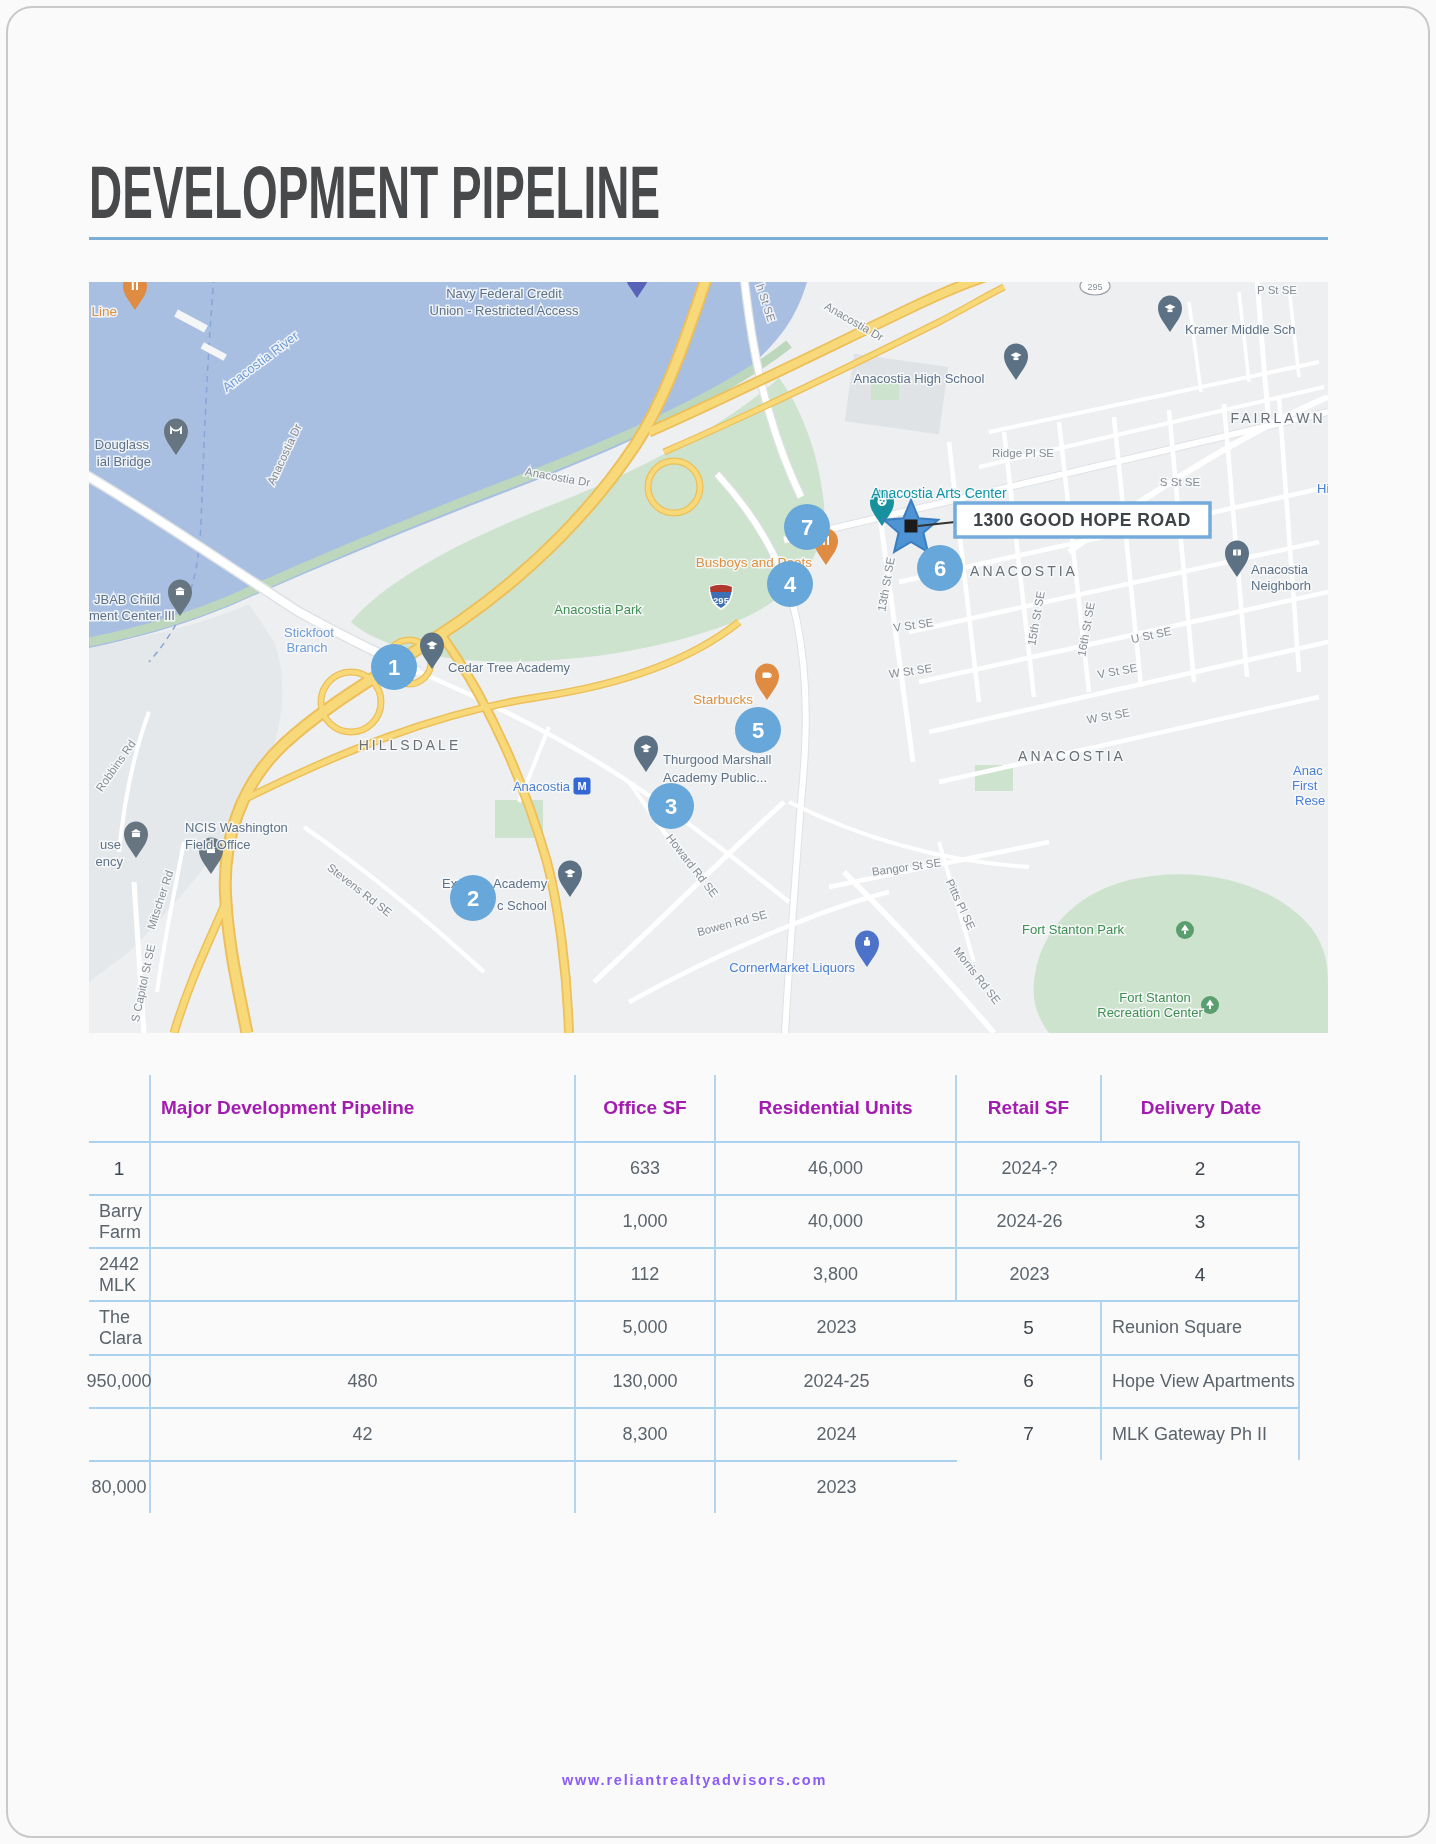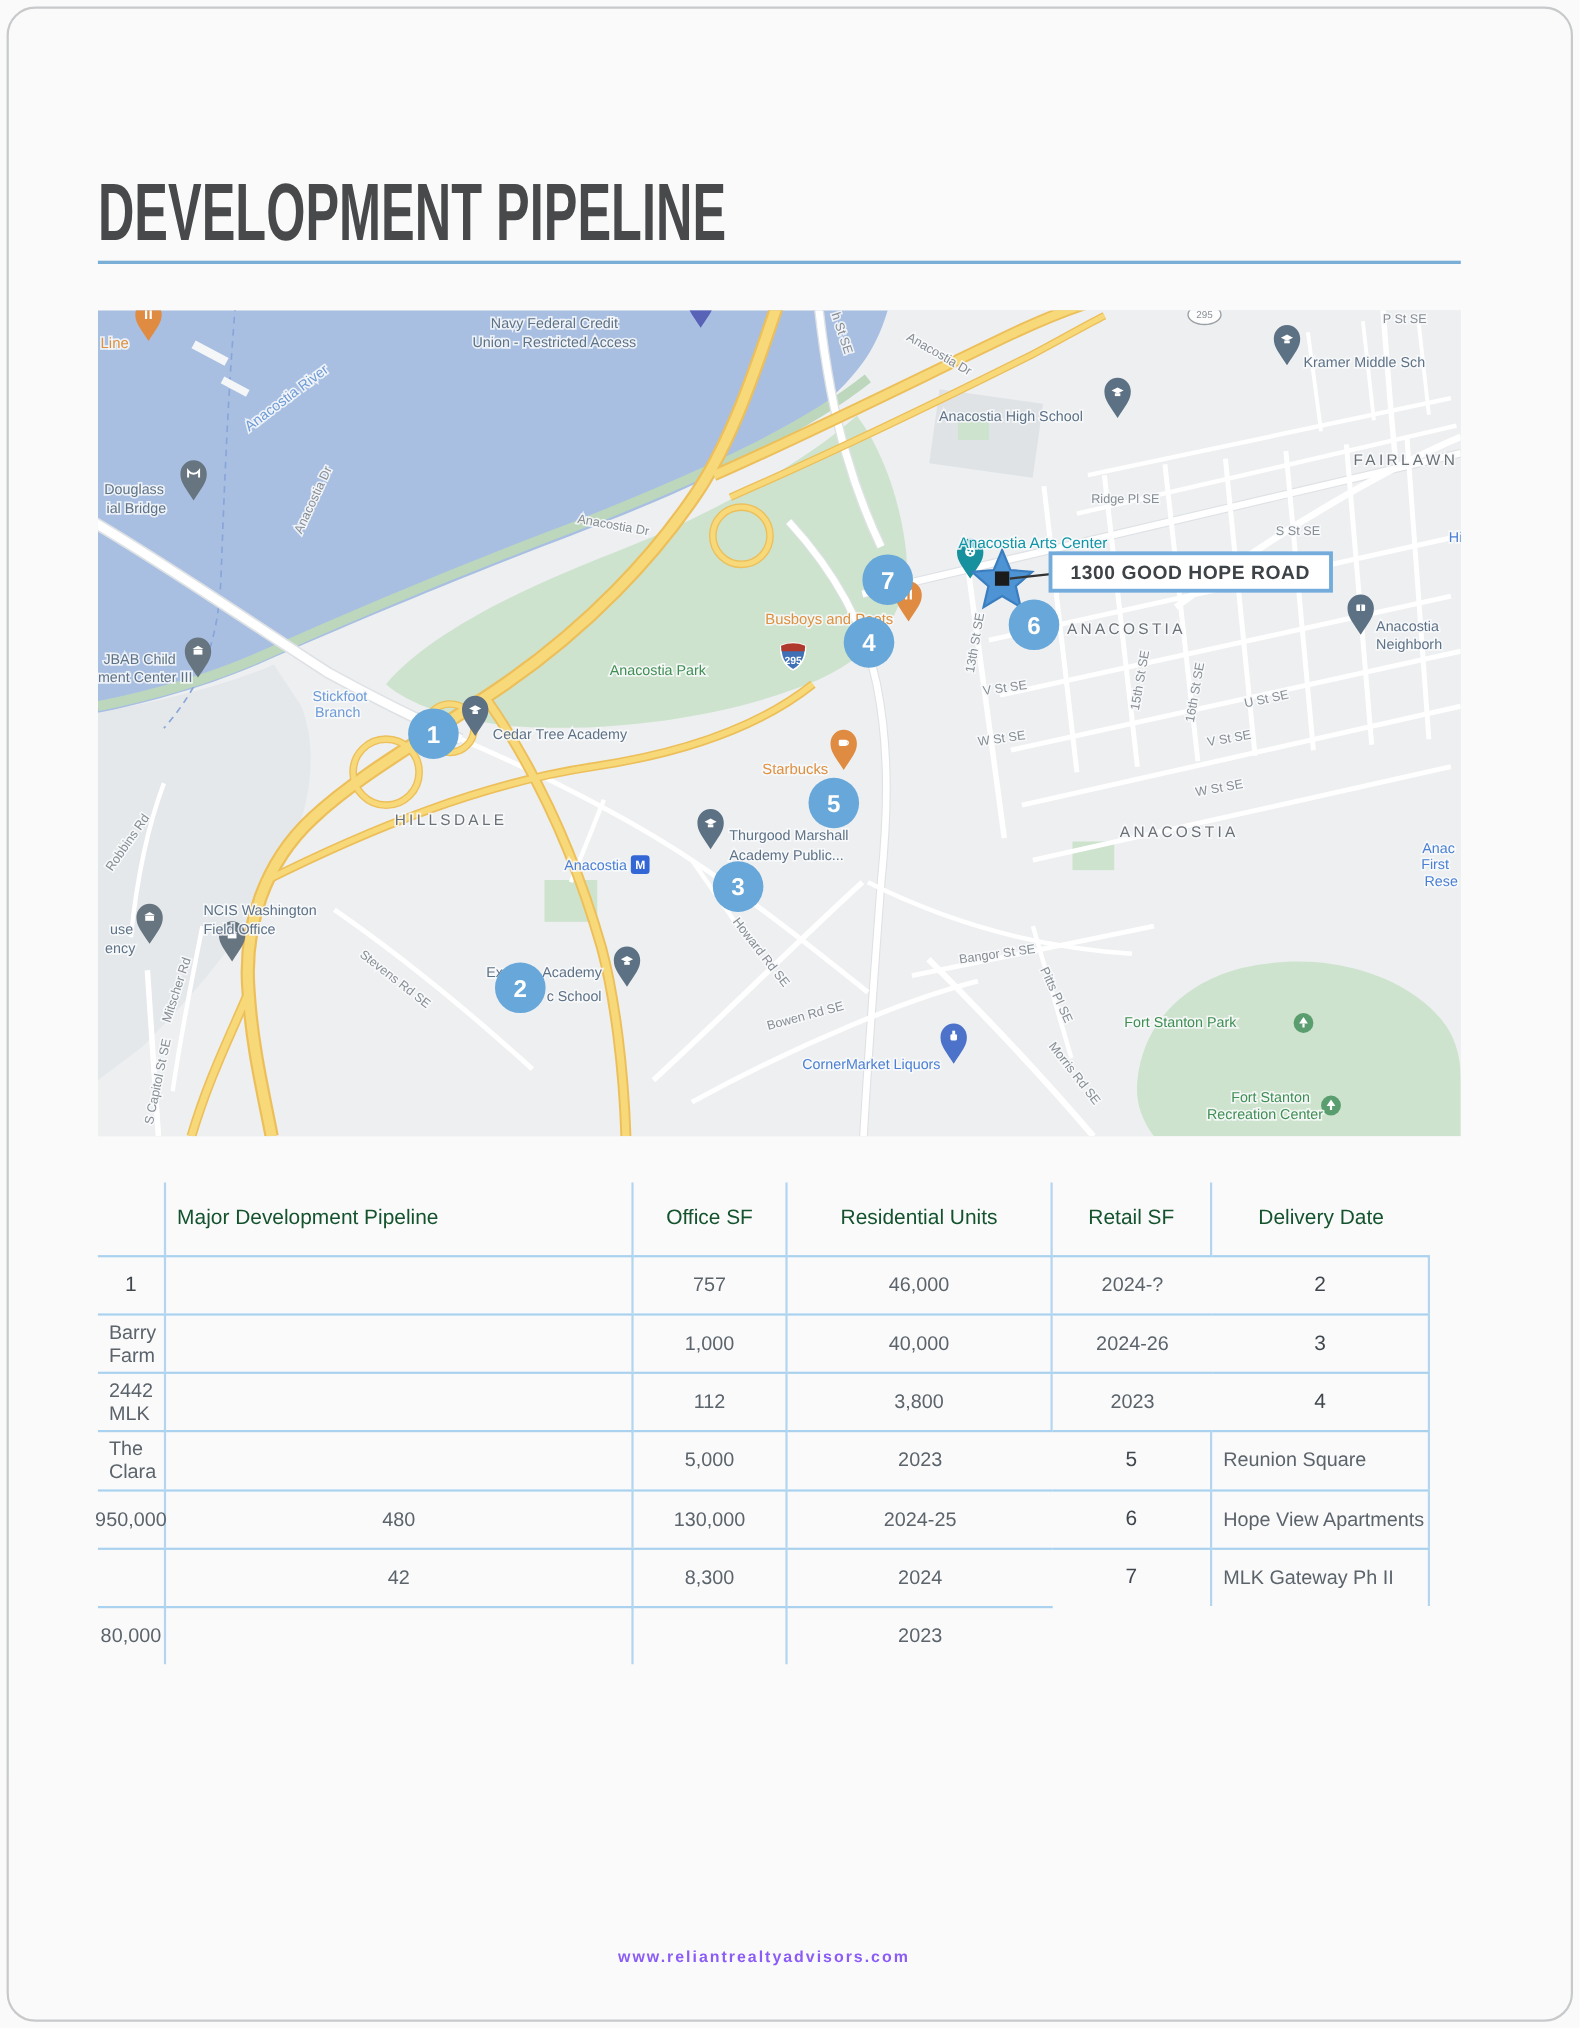--- a/index.html
+++ b/index.html
@@ -23,21 +23,21 @@
   .t-callout{font-size:17.5px;font-weight:700;fill:#3e4347;letter-spacing:.5px;stroke:none;}
   .t-shield{font-size:9.5px;font-weight:700;fill:#fff;stroke:none;}
   .t-oval{font-size:9px;fill:#8a9096;stroke:none;}
   .t-pinglyph{font-size:11px;font-weight:700;fill:#fff;stroke:none;}
   
   .tbl{position:absolute;left:89px;top:1075px;width:1211px;display:grid;grid-template-columns:62px 425px 140px 241px 145px 198px;grid-template-rows:66px repeat(7,53.15px);color:#5c646b;font-size:18px;}
   .cell{display:flex;align-items:center;justify-content:center;}
   .cell.name{justify-content:flex-start;padding-left:10px;}
   .vline{border-right:2px solid #b3d6ee;}
   .hline{border-top:2px solid #aad2ee;}
-  .hdr{font-weight:400;color:#14532d;font-size:19px;}
+  .hdr{font-weight:700;color:#a21caf;font-size:19px;}
   .numcol{color:#3f464c;font-size:19px;}
   .footer{position:absolute;left:89px;top:1772px;width:1211px;text-align:center;font-size:14.5px;font-weight:700;letter-spacing:1.8px;color:#8b5cf6;}
 </style>
 </head>
 <body>
 
 <div class="page">
   <div class="frame"></div>
   <div class="title">DEVELOPMENT PIPELINE</div>
   <div class="rule"></div>
@@ -337,21 +337,21 @@
   <div class="tbl">
     <div class="cell vline"></div>
     <div class="cell name vline hdr">Major Development Pipeline</div>
     <div class="cell vline hdr">Office SF</div>
     <div class="cell vline hdr">Residential Units</div>
     <div class="cell vline hdr">Retail SF</div>
     <div class="cell hdr">Delivery Date</div>
 
     <div class="cell vline hline numcol">1</div>
     <div class="cell vline hline"></div>
-    <div class="cell vline hline">757</div>
+    <div class="cell vline hline">633</div>
     <div class="cell vline hline">46,000</div>
     <div class="cell hline">2024-?</div>
 
     <div class="cell vline hline numcol">2</div>
     <div class="cell name vline hline">Barry Farm</div>
     <div class="cell vline hline"></div>
     <div class="cell vline hline">1,000</div>
     <div class="cell vline hline">40,000</div>
     <div class="cell hline">2024-26</div>
 

